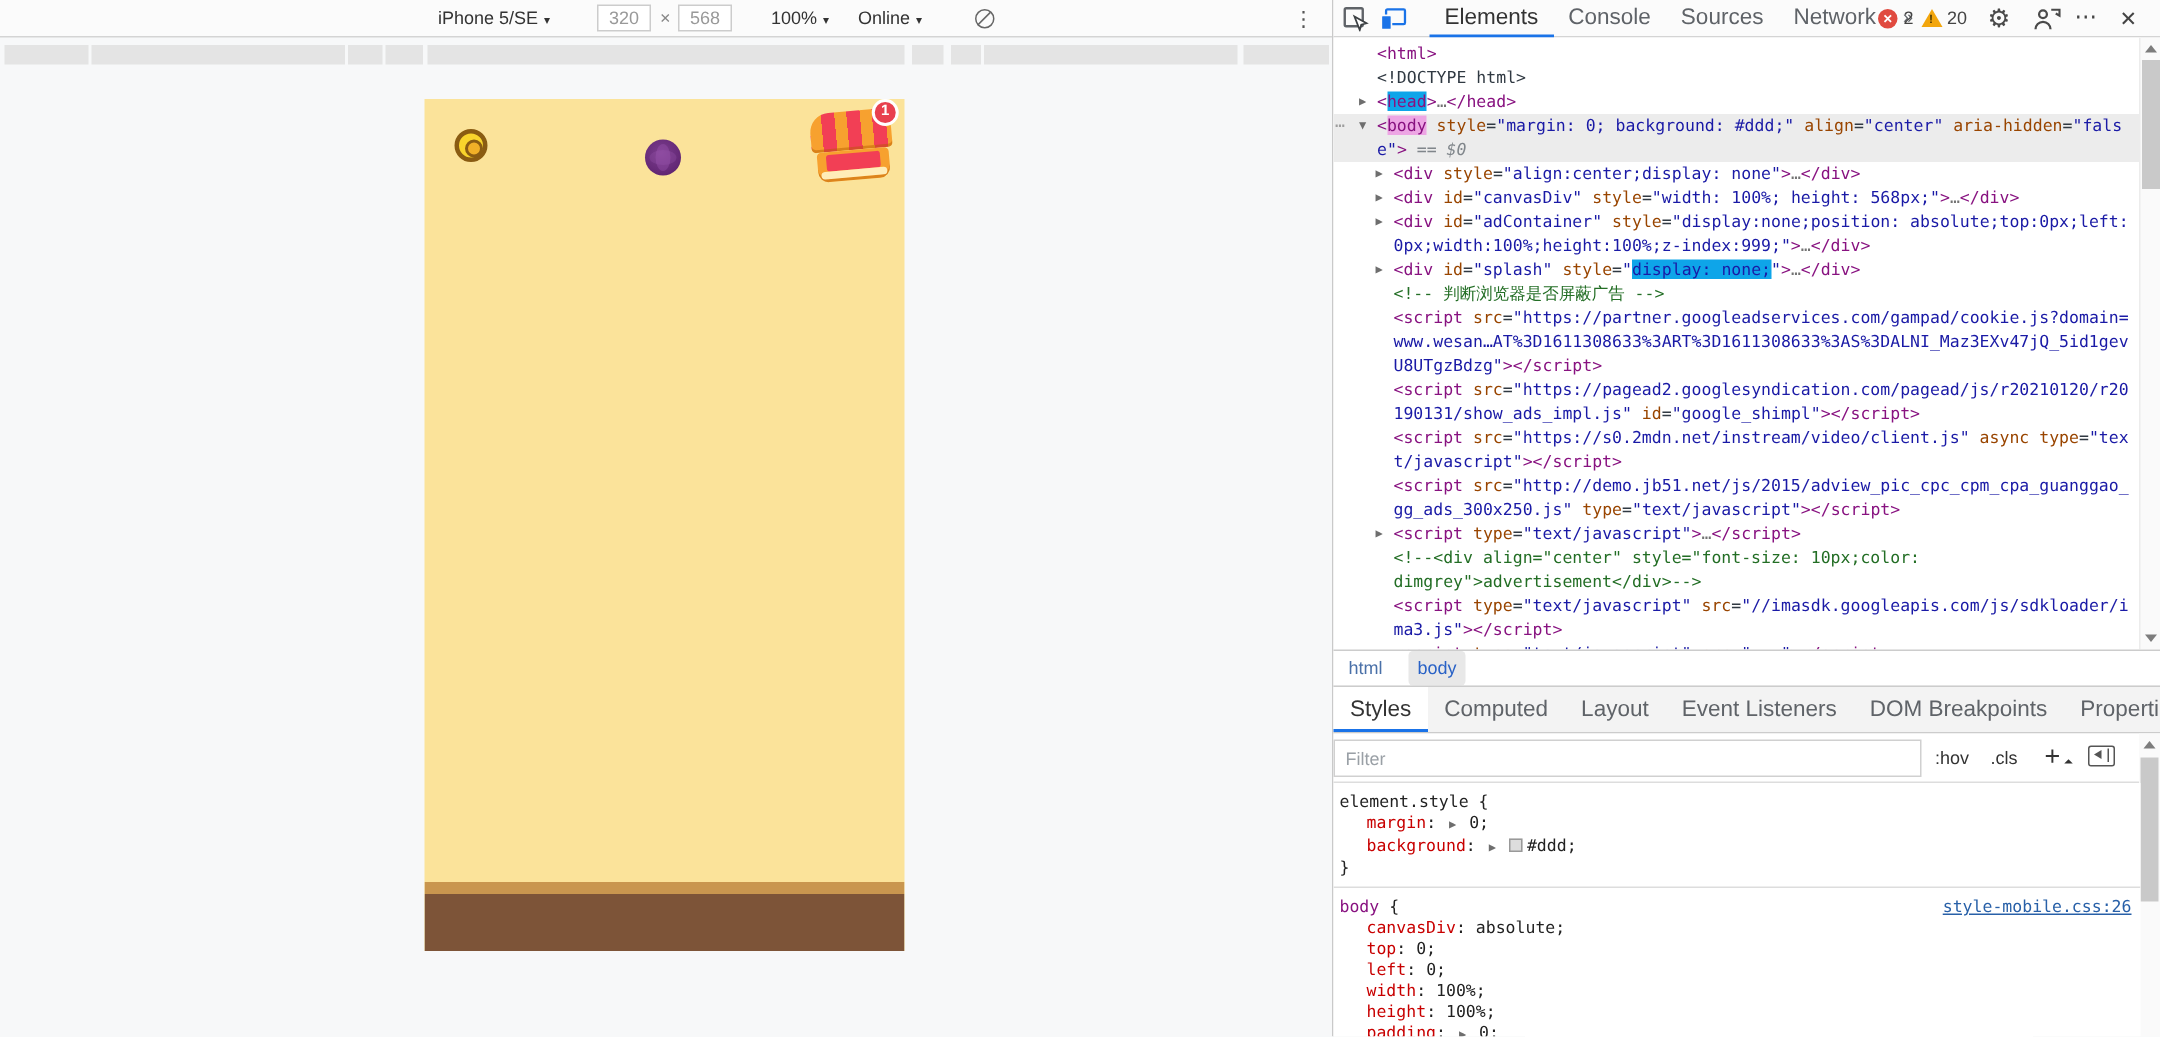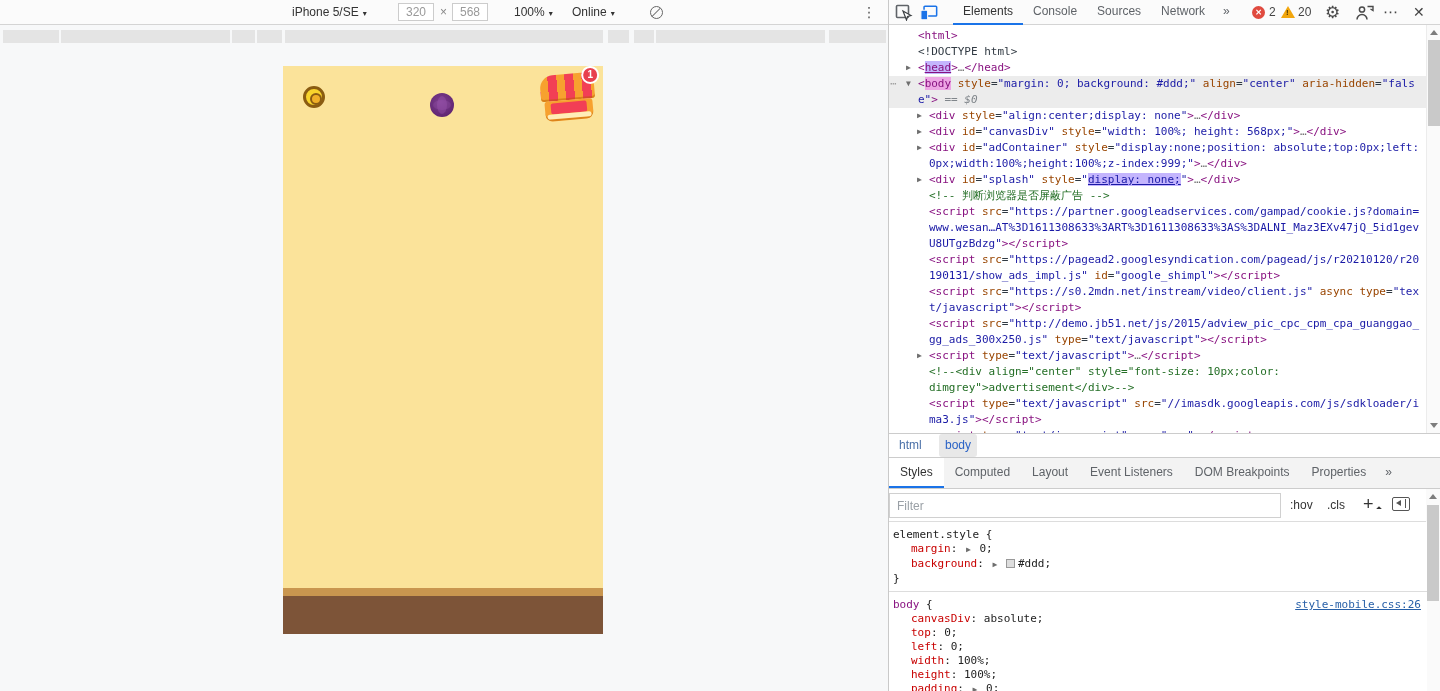--- a/index.html
+++ b/index.html
@@ -33,21 +33,21 @@
   .chest-lip { position:absolute; left:2px; bottom:2px; width:44px; height:5px; border-radius:3px; background:#ffedb8; }
   .chest-badge { position:absolute; right:-4px; top:-4px; width:18px; height:18px; border-radius:50%; border:2px solid #fff; color:#fff; font-size:10px; font-weight:bold; text-align:center; line-height:14px; transform:rotate(5deg); }
   .ground-top { position:absolute; left:0; top:522px; width:320px; height:8px; }
   .ground { position:absolute; left:0; top:530px; width:320px; height:38px; }
 
   
   .right-pane { position:absolute; left:888px; top:0; width:552px; height:691px; background:#fff; border-left:1px solid #c9c9c9; }
   .main-toolbar { position:absolute; left:0; top:0; width:552px; height:25px; background:#fbfbfb; border-bottom:1px solid #d4d4d4; }
   .tool-icon { position:absolute; top:4px; width:18px; height:17px; }
   .tab-strip { position:absolute; left:64px; top:0; height:25px; display:flex; }
-  .tab { padding:0 10px; line-height:23px; font-size:12px; color:#5f6368; border-bottom:2px solid transparent; white-space:nowrap; }
+  .tab { padding:0 10px; line-height:23px; font-size:15px; color:#5f6368; border-bottom:2px solid transparent; white-space:nowrap; }
   .tab.active { color:#333; border-bottom:2px solid #1a73e8; }
   .chevrons { line-height:23px; font-size:12px; color:#5f6368; padding:0 8px; }
   .badge-group { position:absolute; left:360px; top:0; height:25px; font-size:12px; color:#444; }
   .err-dot { position:absolute; left:3px; top:6px; width:13px; height:13px; border-radius:50%; background:#e04a3f; color:#fff; font-size:8px; font-weight:bold; text-align:center; line-height:13px; }
   .err-n { position:absolute; left:20px; top:0; line-height:25px; }
   .warn-tri { position:absolute; left:32px; top:6px; width:0; height:0; border-left:7px solid transparent; border-right:7px solid transparent; border-bottom:12px solid #f2a60d; }
   .warn-tri::after { content:"!"; position:absolute; left:-2px; top:2px; font-size:8px; font-weight:bold; color:#4d3800; }
   .warn-n { position:absolute; left:49px; top:0; line-height:25px; }
   .gear { position:absolute; left:436px; top:0; line-height:25px; font-size:17px; color:#4a4a4a; }
   .person-ico { position:absolute; left:466px; top:4px; }
@@ -61,21 +61,21 @@
   .code-line.clip { height:7px; overflow:hidden; }
   .tw { position:absolute; top:0; font-size:8px; color:#6e6e6e; line-height:16px; }
   .gutter { position:absolute; left:1px; top:0; color:#9e9e9e; letter-spacing:-1px; }
   .tk-tag { color:#881280; }
   .tk-attr { color:#994500; }
   .tk-val { color:#1a1aa6; word-break:break-all; }
   .tk-plain { color:#303942; }
   .tk-com { color:#236e25; }
   .tk-gray { color:#737373; }
   .tk-eq { color:#80868b; font-style:italic; }
-  .tk-hl1 { background:#c4b5fd;text-decoration:underline; }
+  .tk-hl1 { background:#0ea5e9; }
   .tk-hl2 { background:#eda6e4; }
 
   .vscroll { position:absolute; right:0; top:25px; width:14px; height:408px; background:#fafafa; border-left:1px solid #ececec; }
   .vscroll .thumb { position:absolute; left:1px; top:15px; width:12px; height:86px; background:#c9c9c9; }
   .arr-up, .arr-dn { position:absolute; left:3px; width:0; height:0; border-left:4px solid transparent; border-right:4px solid transparent; }
   .arr-up { top:5px; border-bottom:5px solid #7d7d7d; }
   .arr-dn { bottom:5px; border-top:5px solid #7d7d7d; }
 
   
   .breadcrumb { position:absolute; left:0; top:433px; width:552px; height:24px; background:#fff; border-top:1px solid #ccc; font-size:12px; line-height:23px; }

